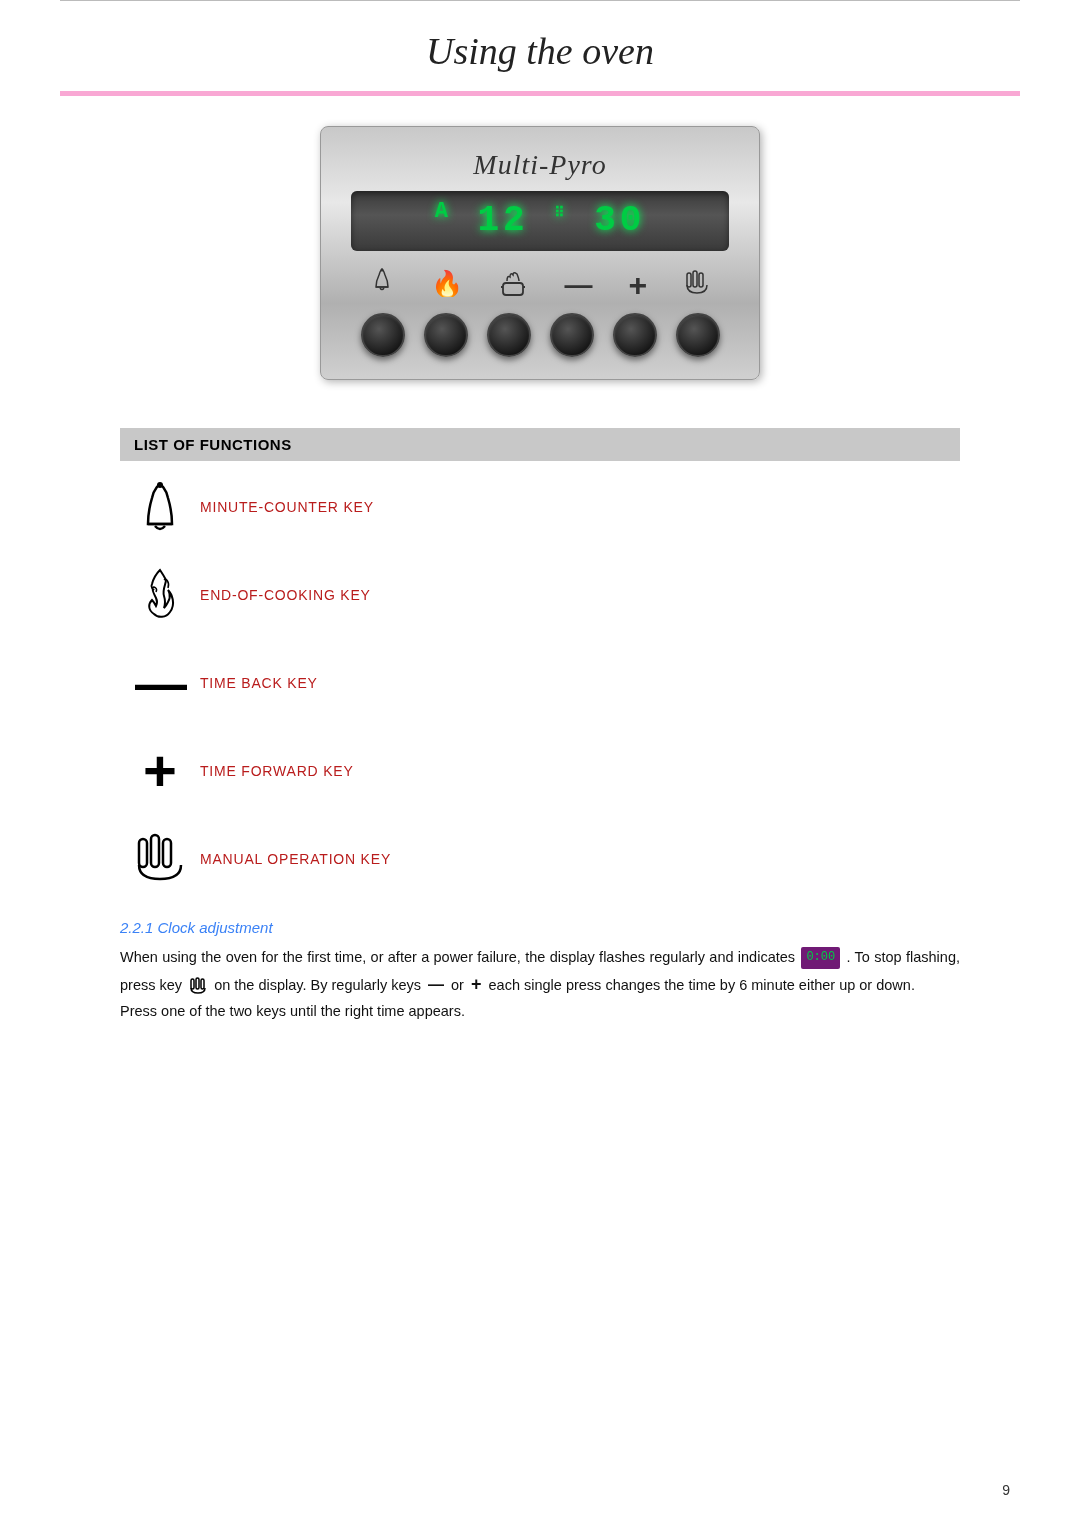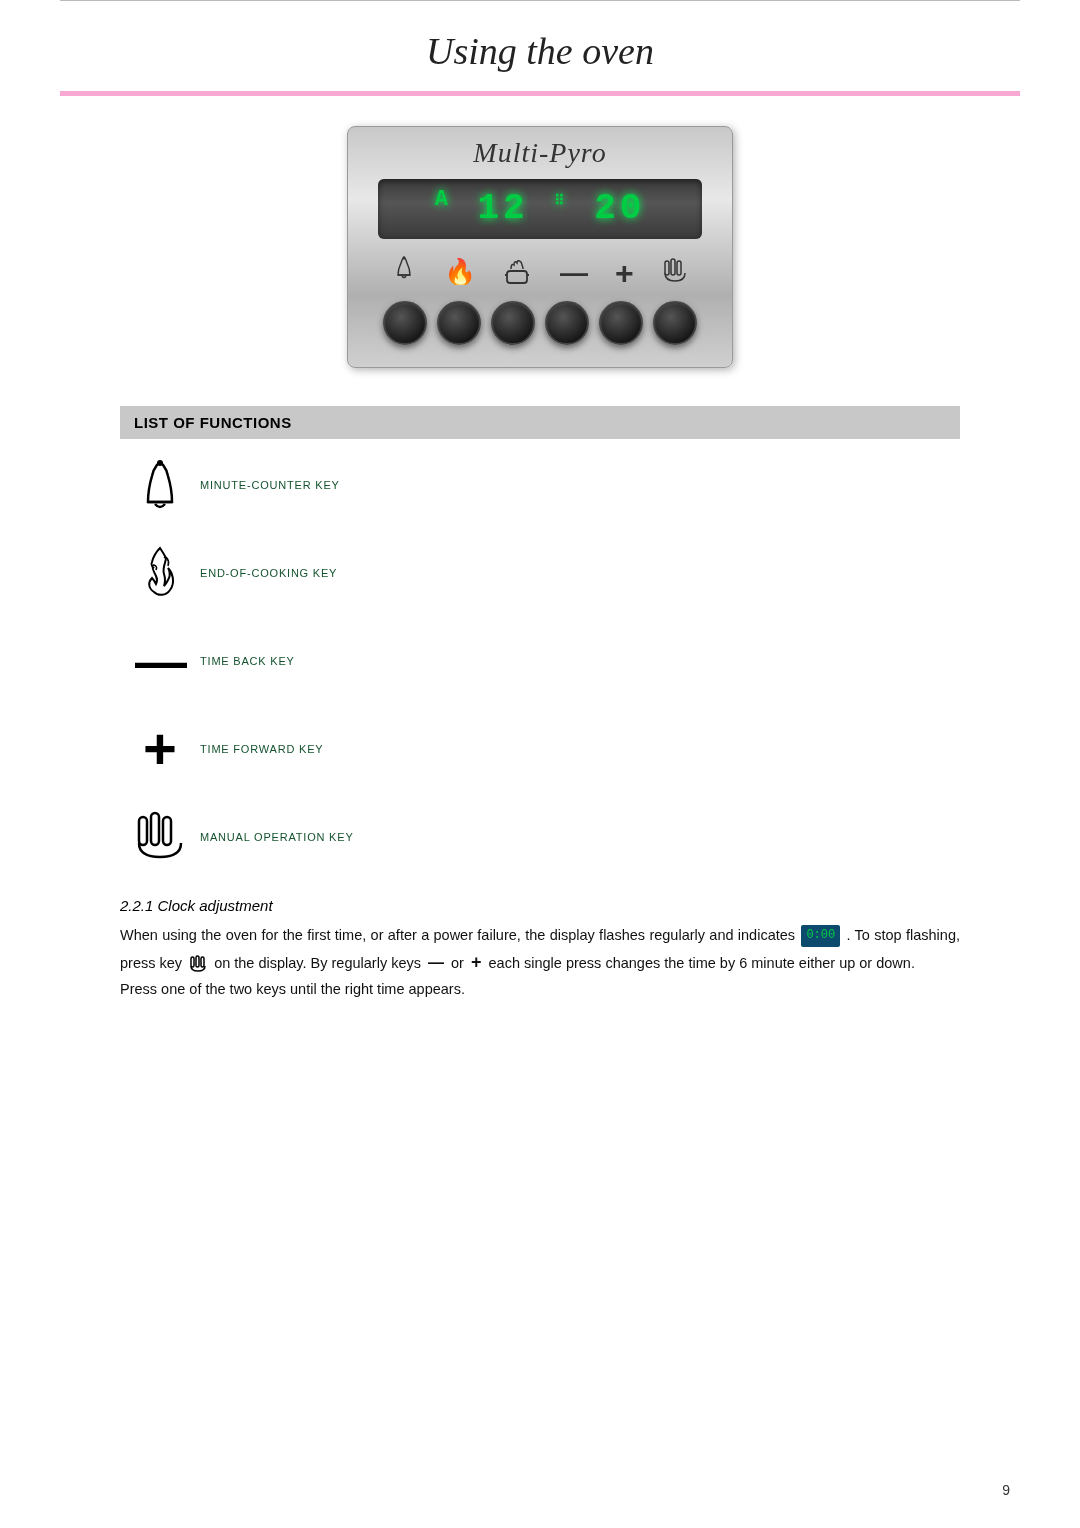--- a/index.html
+++ b/index.html
@@ -41,23 +41,23 @@
       color: #555;
       margin-bottom: 18px;
       font-style: italic;
     }
 
     
     .programmer-panel {
       background: linear-gradient(180deg, #c8c8c8 0%, #e8e8e8 30%, #b0b0b0 70%, #d0d0d0 100%);
       border: 1px solid #999;
       border-radius: 8px;
-      width: 386px;
-      margin: 0 auto 38px auto;
-      padding: 10px 30px 22px 30px;
+      width: 440px;
+      margin: 0 auto 48px auto;
+      padding: 22px 30px 22px 30px;
       box-shadow: 2px 2px 8px rgba(0,0,0,0.3);
     }
 
     .brand-name {
       text-align: center;
       font-family: 'Brush Script MT', cursive, Georgia, serif;
       font-style: italic;
       font-size: 28px;
       color: #333;
       margin-bottom: 10px;
@@ -143,49 +143,49 @@
       min-width: 80px;
       font-size: 44px;
       text-align: center;
       color: #000;
       display: flex;
       align-items: center;
       justify-content: center;
     }
 
     .function-label {
-      font-size: 11px;
-      color: #14532d;
+      font-size: 14px;
+      color: #b91c1c;
       letter-spacing: 0.8px;
       text-transform: uppercase;
       font-weight: normal;
     }
 
     
     .clock-section {
       margin-top: 10px;
     }
 
     .clock-heading {
       font-style: italic;
       font-size: 15px;
       margin-bottom: 10px;
-      color: #000000;
+      color: #3b82f6;
     }
 
     .clock-body {
       font-size: 14.5px;
       line-height: 1.65;
       color: #111;
       text-align: justify;
     }
 
     .inline-display {
       display: inline-block;
-      background: #0c4a6e;
+      background: #701a75;
       color: #00cc44;
       font-family: 'Courier New', monospace;
       font-size: 12px;
       padding: 1px 5px;
       border-radius: 2px;
       vertical-align: middle;
       margin: 0 2px;
     }
 
     
@@ -216,21 +216,21 @@
 <div class="main-content">
 
 
   <div class="programmer-panel">
     <div class="brand-name">Multi-Pyro</div>
     <div class="display-area">
       <div class="display-text">
         <span class="letter-a">A</span>
         <span> 12</span>
         <span style="font-size:14px;vertical-align:super;">⠿</span>
-        <span>20</span>
+        <span>30</span>
       </div>
     </div>
 
     <div class="keys-row">
 
       <div class="key-symbol">
         <svg width="26" height="30" viewBox="0 0 26 30">
           <path d="M13 2 Q13 2 13 2 C13 2 11 4 10 8 C8 12 7 16 7 20 L19 20 C19 16 18 12 16 8 C15 4 13 2 13 2 Z" fill="none" stroke="#333" stroke-width="1.5"></path>
           <line x1="7" y1="20" x2="19" y2="20" stroke="#333" stroke-width="1.5"></line>
           <path d="M11 21 Q13 24 15 21" fill="none" stroke="#333" stroke-width="1.5"></path>

